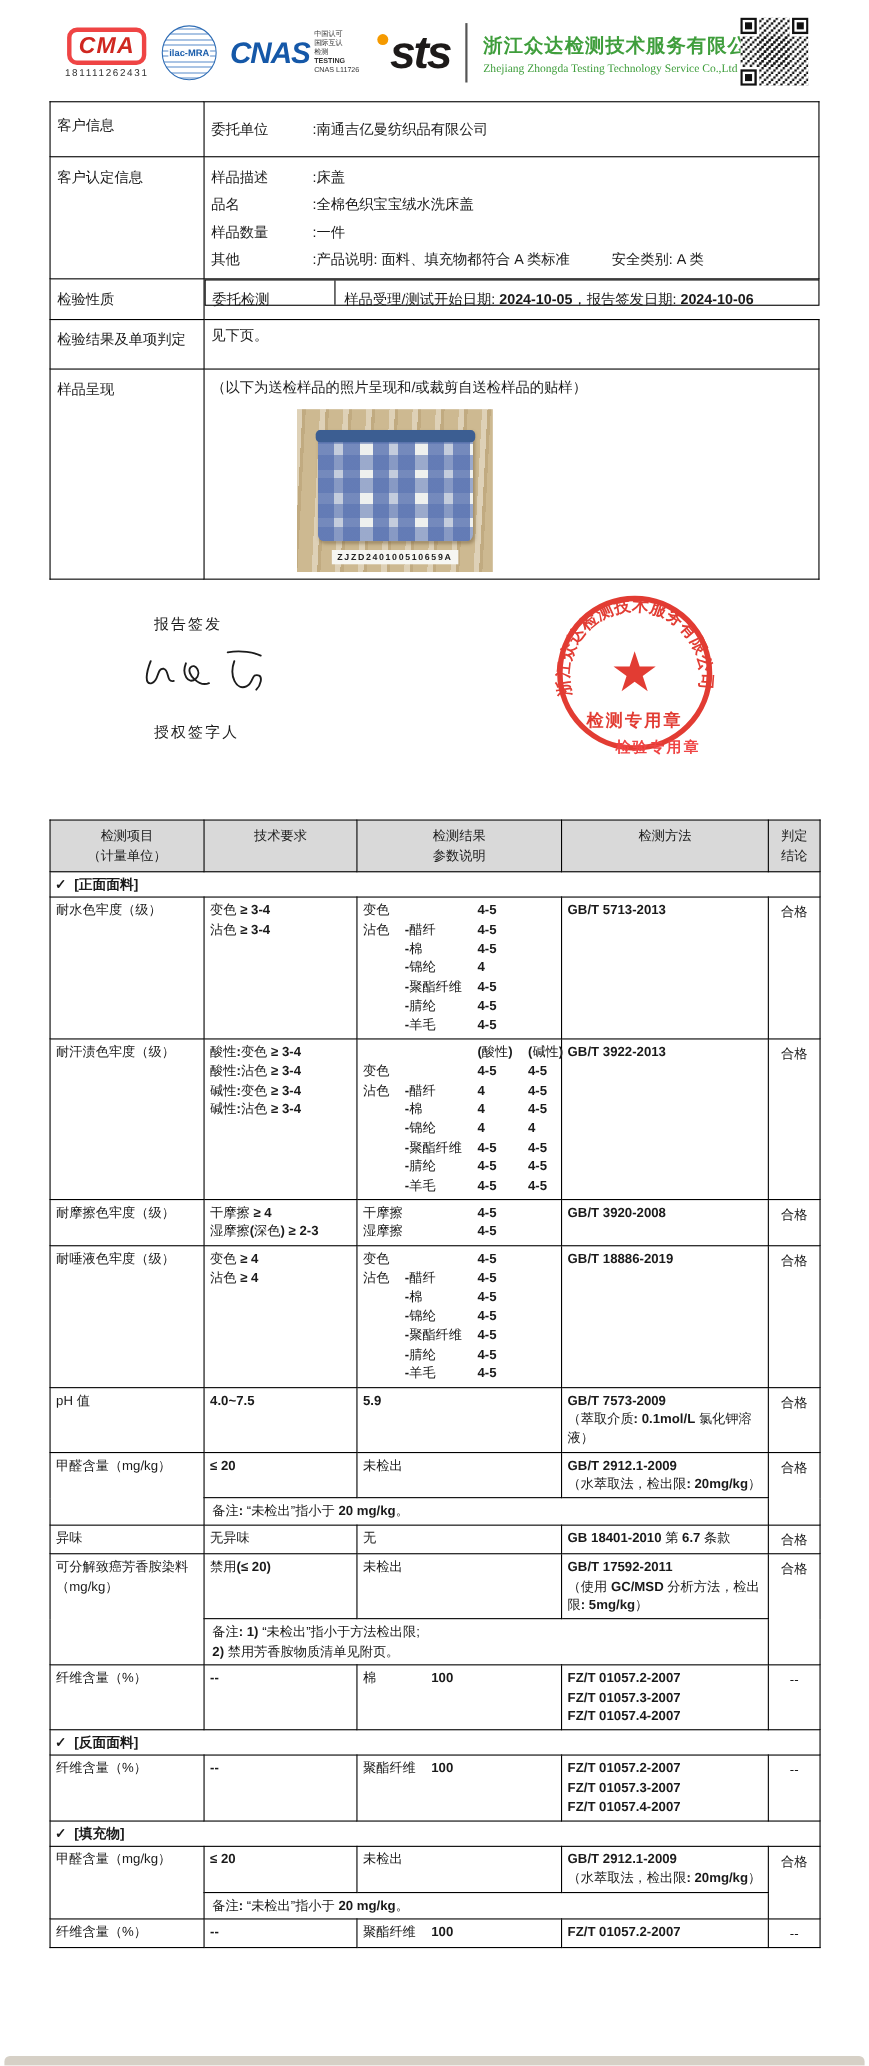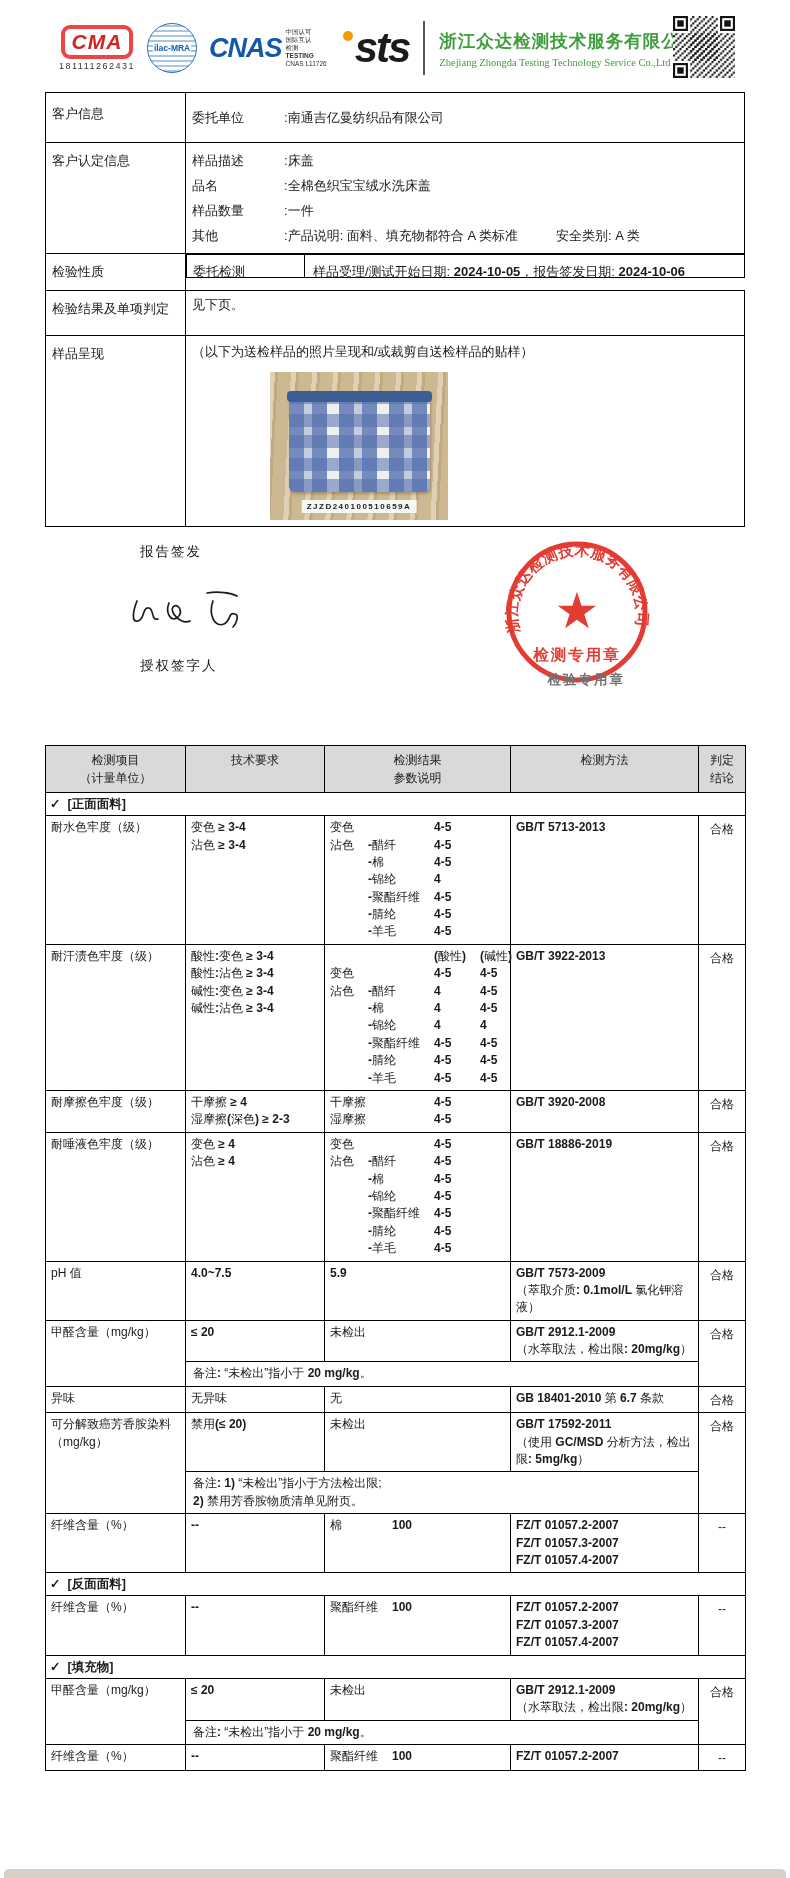--- a/index.html
+++ b/index.html
@@ -62,25 +62,25 @@
     background-image:
       repeating-linear-gradient(90deg,rgba(86,112,176,.8) 0 15px,rgba(86,112,176,.28) 15px 23px,rgba(86,112,176,.8) 23px 38px,rgba(255,255,255,0) 38px 50px),
       repeating-linear-gradient(0deg,rgba(86,112,176,.55) 0 13px,rgba(255,255,255,0) 13px 21px,rgba(86,112,176,.55) 21px 34px,rgba(255,255,255,0) 34px 44px);
     border-radius:3px 3px 6px 6px;box-shadow:1px 2px 3px rgba(80,60,30,.35);}
   .blanket::before{content:"";position:absolute;left:-2px;right:-2px;top:0;height:11px;background:#3c5e92;border-radius:4px;}
   .photo-label{position:absolute;left:50%;transform:translateX(-50%);bottom:7px;background:#f6f6f2;
     color:#222;font-size:8px;font-weight:bold;letter-spacing:1.5px;padding:2px 5px;white-space:nowrap;}
 
   
   .sig-block{position:relative;height:178px;margin-top:14px;}
-  .sig-issue{position:absolute;left:95px;top:2px;font-size:13.5px;letter-spacing:2px;}
+  .sig-issue{position:absolute;left:95px;top:18px;font-size:13.5px;letter-spacing:2px;}
   .sig-svg{position:absolute;left:78px;top:42px;}
   .sig-auth{position:absolute;left:95px;top:116px;font-size:13.5px;letter-spacing:2px;}
   .stamp{position:absolute;right:88px;top:-12px;width:160px;height:170px;opacity:.93;}
-  .stamp-below{position:absolute;right:120px;top:130px;color:#737373;font-size:13.5px;letter-spacing:2px;font-weight:bold;}
+  .stamp-below{position:absolute;right:108px;top:130px;color:#ef4444;font-size:13.5px;letter-spacing:2px;font-weight:bold;}
 
   
   .results{border-collapse:collapse;width:700px;margin:26px auto 0;font-size:12px;table-layout:fixed;}
   .results th,.results td{border:1px solid #000;vertical-align:top;}
   .results th{background:#d9d9d9;font-weight:normal;font-size:12px;line-height:1.5;padding:5px 2px;text-align:center;}
   .results td{padding:3px 5px;line-height:1.45;}
   .sec-row td{padding:2px 4px;font-size:12.5px;}
   .chk{font-weight:bold;margin-right:7px;}
   .rl{white-space:nowrap;}
   .rl .c0{display:inline-block;width:38px;}

